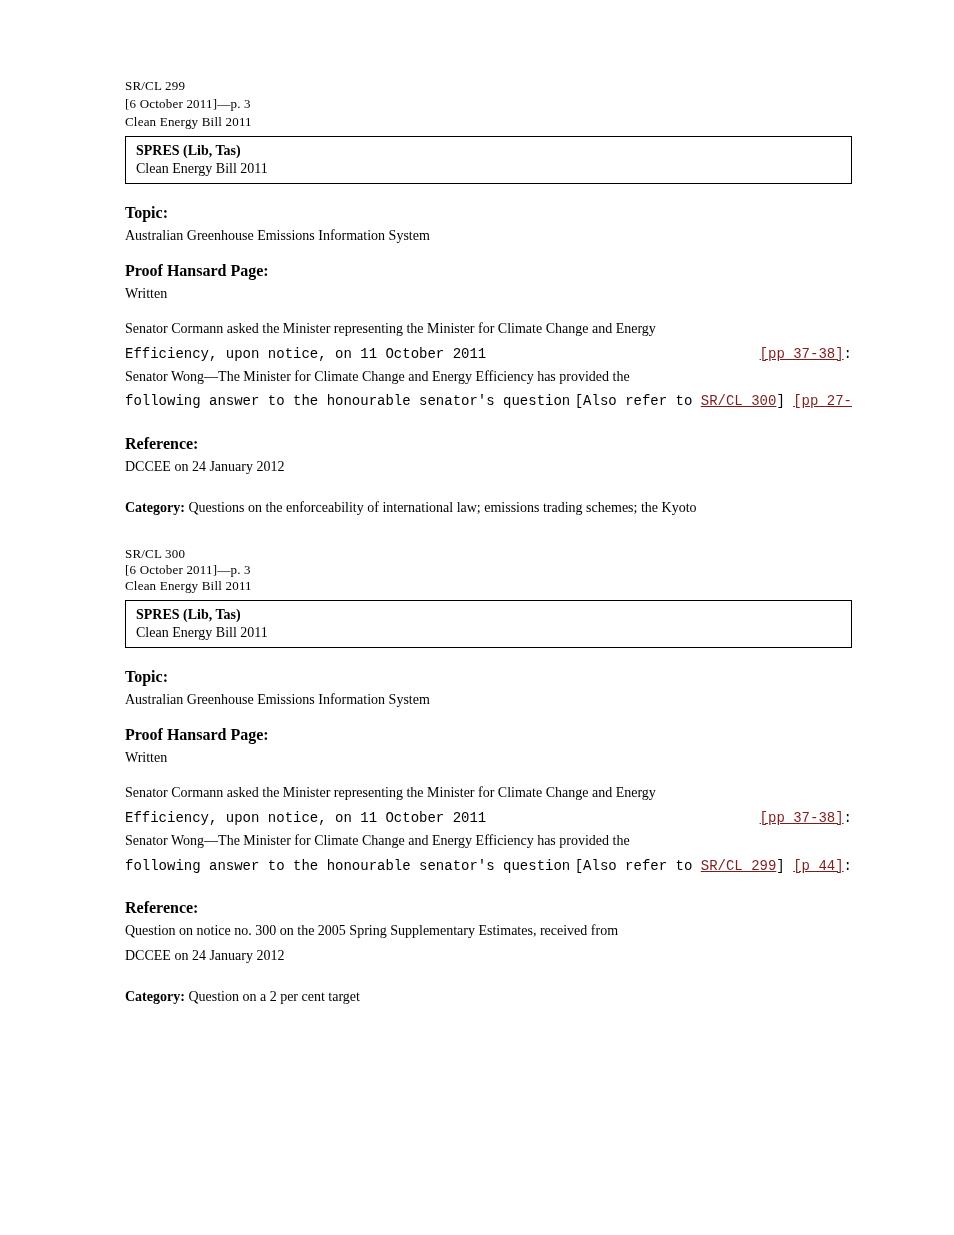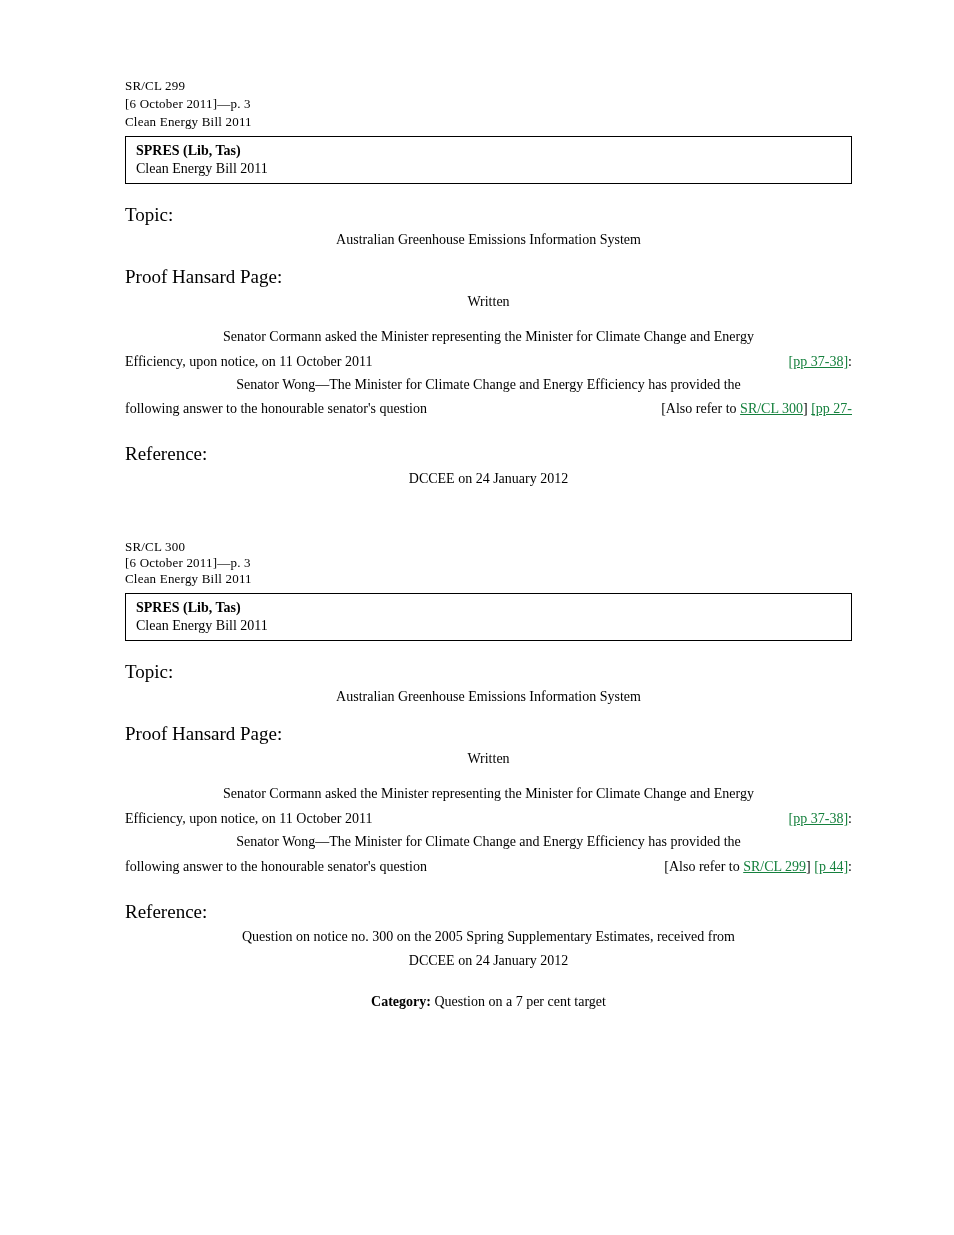--- a/index.html
+++ b/index.html
@@ -35,40 +35,40 @@
     .box-title {
       font-size: 14px;
       font-weight: bold;
       margin-bottom: 2px;
     }
     .box-sub {
       font-size: 14px;
     }
 
     .section-title {
-      font-size: 19px;
-      font-weight: normal;
+      font-size: 16px;
+      font-weight: bold;
       margin-top: 20px;
       margin-bottom: 5px;
     }
     .para {
       font-size: 14px;
       line-height: 1.35;
       margin-bottom: 6px;
-      text-align: center;
     }
     .toc-line {
       font-size: 14px;
       line-height: 1.35;
       display: block;
       overflow: hidden;
       white-space: nowrap;
+      font-family: Liberation Mono, monospace;
     }
     .link {
-      color: #15803d;
+      color: #7f1d1d;
       text-decoration: underline;
       cursor: pointer;
     }
 
     .section2 {
       margin-top: 28px;
     }
 
     .box2 {
       border: 1px solid #000;
@@ -115,20 +115,23 @@
     <span>following answer to the honourable senator's question</span><span style="float:right"><span>[Also refer to </span><span class="link">SR/CL 300</span><span>] </span><span class="link">[pp 27-</span></span>
   </div>
 
   <div style="clear:both; height:14px;"></div>
 
   <div class="section-title" style="margin-top:10px;">Reference:</div>
   <div class="para">DCCEE on 24 January 2012</div>
 
   <div style="height:16px;"></div>
 
+  <div class="para">
+    <span style="font-weight:bold;">Category: </span><span>Questions on the enforceability of international law; emissions trading schemes; the Kyoto</span>
+  </div>
 
   <div class="section2">
     <div class="header" style="font-size:13px;">
       <div>SR/CL 300</div>
       <div>[6 October 2011]—p. 3</div>
       <div>Clean Energy Bill 2011</div>
     </div>
 
     <div class="box2">
       <div class="box-title">SPRES (Lib, Tas)</div>
@@ -159,17 +162,17 @@
 
     <div style="clear:both; height:14px;"></div>
 
     <div class="section-title" style="margin-top:10px;">Reference:</div>
     <div class="para">Question on notice no. 300 on the 2005 Spring Supplementary Estimates, received from</div>
     <div class="para">DCCEE on 24 January 2012</div>
 
     <div style="height:16px;"></div>
 
     <div class="para">
-      <span style="font-weight:bold;">Category: </span><span>Question on a 7 per cent target</span>
+      <span style="font-weight:bold;">Category: </span><span>Question on a 2 per cent target</span>
     </div>
   </div>
 
 </div>
 
 </body></html>

